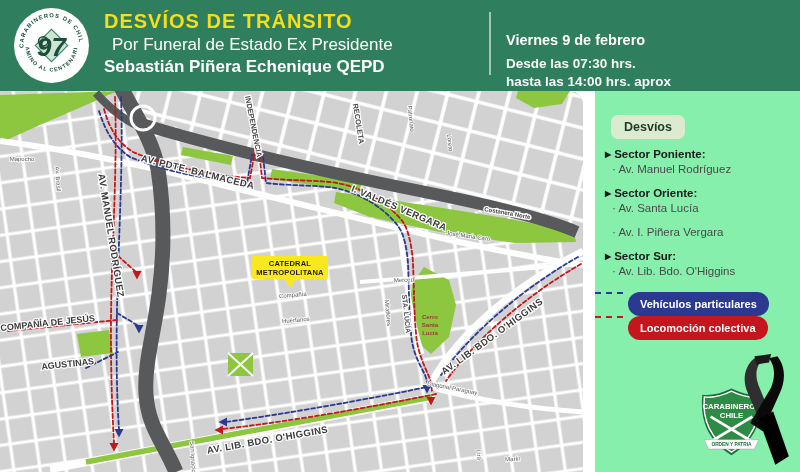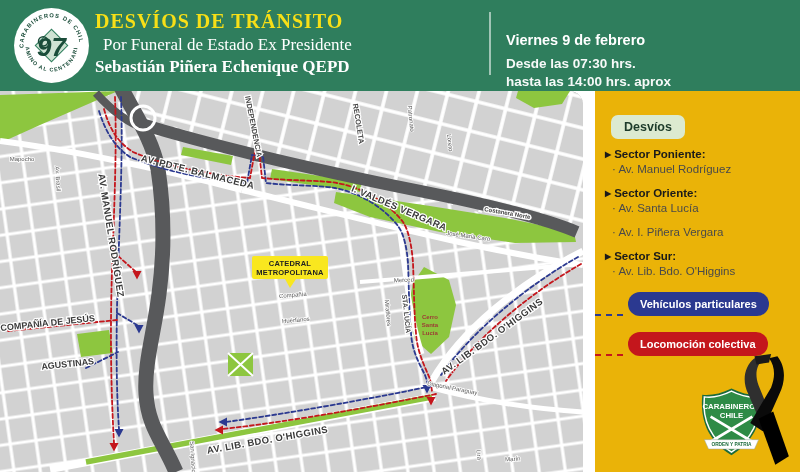--- a/index.html
+++ b/index.html
@@ -1,21 +1,21 @@
 <!DOCTYPE html>
 <html><head>
 <meta charset="utf-8">
 <style>
   html,body{margin:0;padding:0;background:#fff;}
   .stage{position:relative;width:800px;height:472px;overflow:hidden;background:#ffffff;
          font-family:"Liberation Sans",sans-serif;}
   
   .hdr{position:absolute;left:0;top:0;width:800px;height:91px;background:#2f7e5d;}
   .hdr-badge{position:absolute;left:13px;top:7px;width:77px;height:77px;}
-  .hdr-text{position:absolute;left:95px;top:8px;font-family:Liberation Serif, serif;}
+  .hdr-text{position:absolute;left:104px;top:8px;}
   .hdr-title{color:#f7df17;font-size:20px;font-weight:bold;letter-spacing:1px;line-height:26px;}
   .hdr-sub1{color:#ffffff;font-size:17px;line-height:22px;margin-left:8px;}
   .hdr-sub2{color:#ffffff;font-size:17px;font-weight:bold;line-height:22px;}
   .hdr-div{position:absolute;left:489px;top:12px;width:2px;height:63px;background:rgba(255,255,255,.55);}
   .hdr-sched{position:absolute;left:506px;top:13px;color:#fff;margin-top:17px;}
   .hdr-date{font-size:14.5px;font-weight:bold;line-height:20px;margin-bottom:5px;}
   .hdr-time{font-size:13.5px;font-weight:bold;line-height:18px;opacity:.96;}
   
   .map-panel{position:absolute;left:0;top:91px;width:583px;height:381px;
              border-radius:0 14px 0 0;overflow:hidden;background:#d2d2d2;}
@@ -24,30 +24,30 @@
   .major{font-size:9.5px;font-weight:bold;letter-spacing:.4px;fill:#3a3a3a;}
   .major-sm{font-size:9px;font-weight:bold;fill:#3a3a3a;}
   .street{font-size:7.5px;font-weight:bold;fill:#4a4a4a;}
   .street-sm{font-size:7px;font-weight:bold;fill:#4a4a4a;}
   .tiny{font-size:6px;fill:#555;stroke-width:1.6px;}
   .pill{font-size:6px;font-weight:bold;fill:#444;stroke-width:2.6px;}
   .cerro{font-size:6px;font-weight:bold;fill:#9c3b34;stroke-width:0;}
   .catedral{font-size:7.5px;font-weight:bold;fill:#222;stroke-width:0;letter-spacing:.2px;}
   .rt{fill:none;stroke-width:1.8;stroke-dasharray:4 2.6;stroke-linecap:round;}
   
-  .side{position:absolute;left:595px;top:91px;width:205px;height:381px;background:#eab308;}
+  .side{position:absolute;left:595px;top:91px;width:205px;height:381px;background:#86efac;}
   .desvios-pill{display:inline-block;margin:24px 0 0 16px;background:#dcead0;color:#1d3b2a;
         font-size:12.5px;font-weight:bold;padding:5px 13px;border-radius:7px;}
   .sectors{margin:8px 0 0 10px;}
   .sector{margin-bottom:9px;}
   .sector-name{font-size:11.5px;font-weight:bold;color:#1a1a1a;line-height:15px;}
   .sector-name .tri{font-size:8px;vertical-align:1px;margin-right:3px;}
   .sector-street{font-size:11.5px;color:#4a4a4a;line-height:15px;padding-left:7px;}
   .legend{margin:13px 0 0 0;}
-  .legend-row{display:flex;align-items:flex-end;margin-bottom:16px;}
+  .legend-row{display:flex;align-items:flex-start;margin-bottom:0;}
   .dash{width:28px;border-top:2px dashed #333;margin-right:5px;}
   .lg-pill{color:#fff;font-size:11px;font-weight:bold;padding:6px 12px;border-radius:14px;white-space:nowrap;}
   .shield-box{position:absolute;left:690px;top:352px;width:108px;height:120px;}
 </style>
 </head>
 <body>
 
 <div class="stage">
 
   <header class="hdr">

